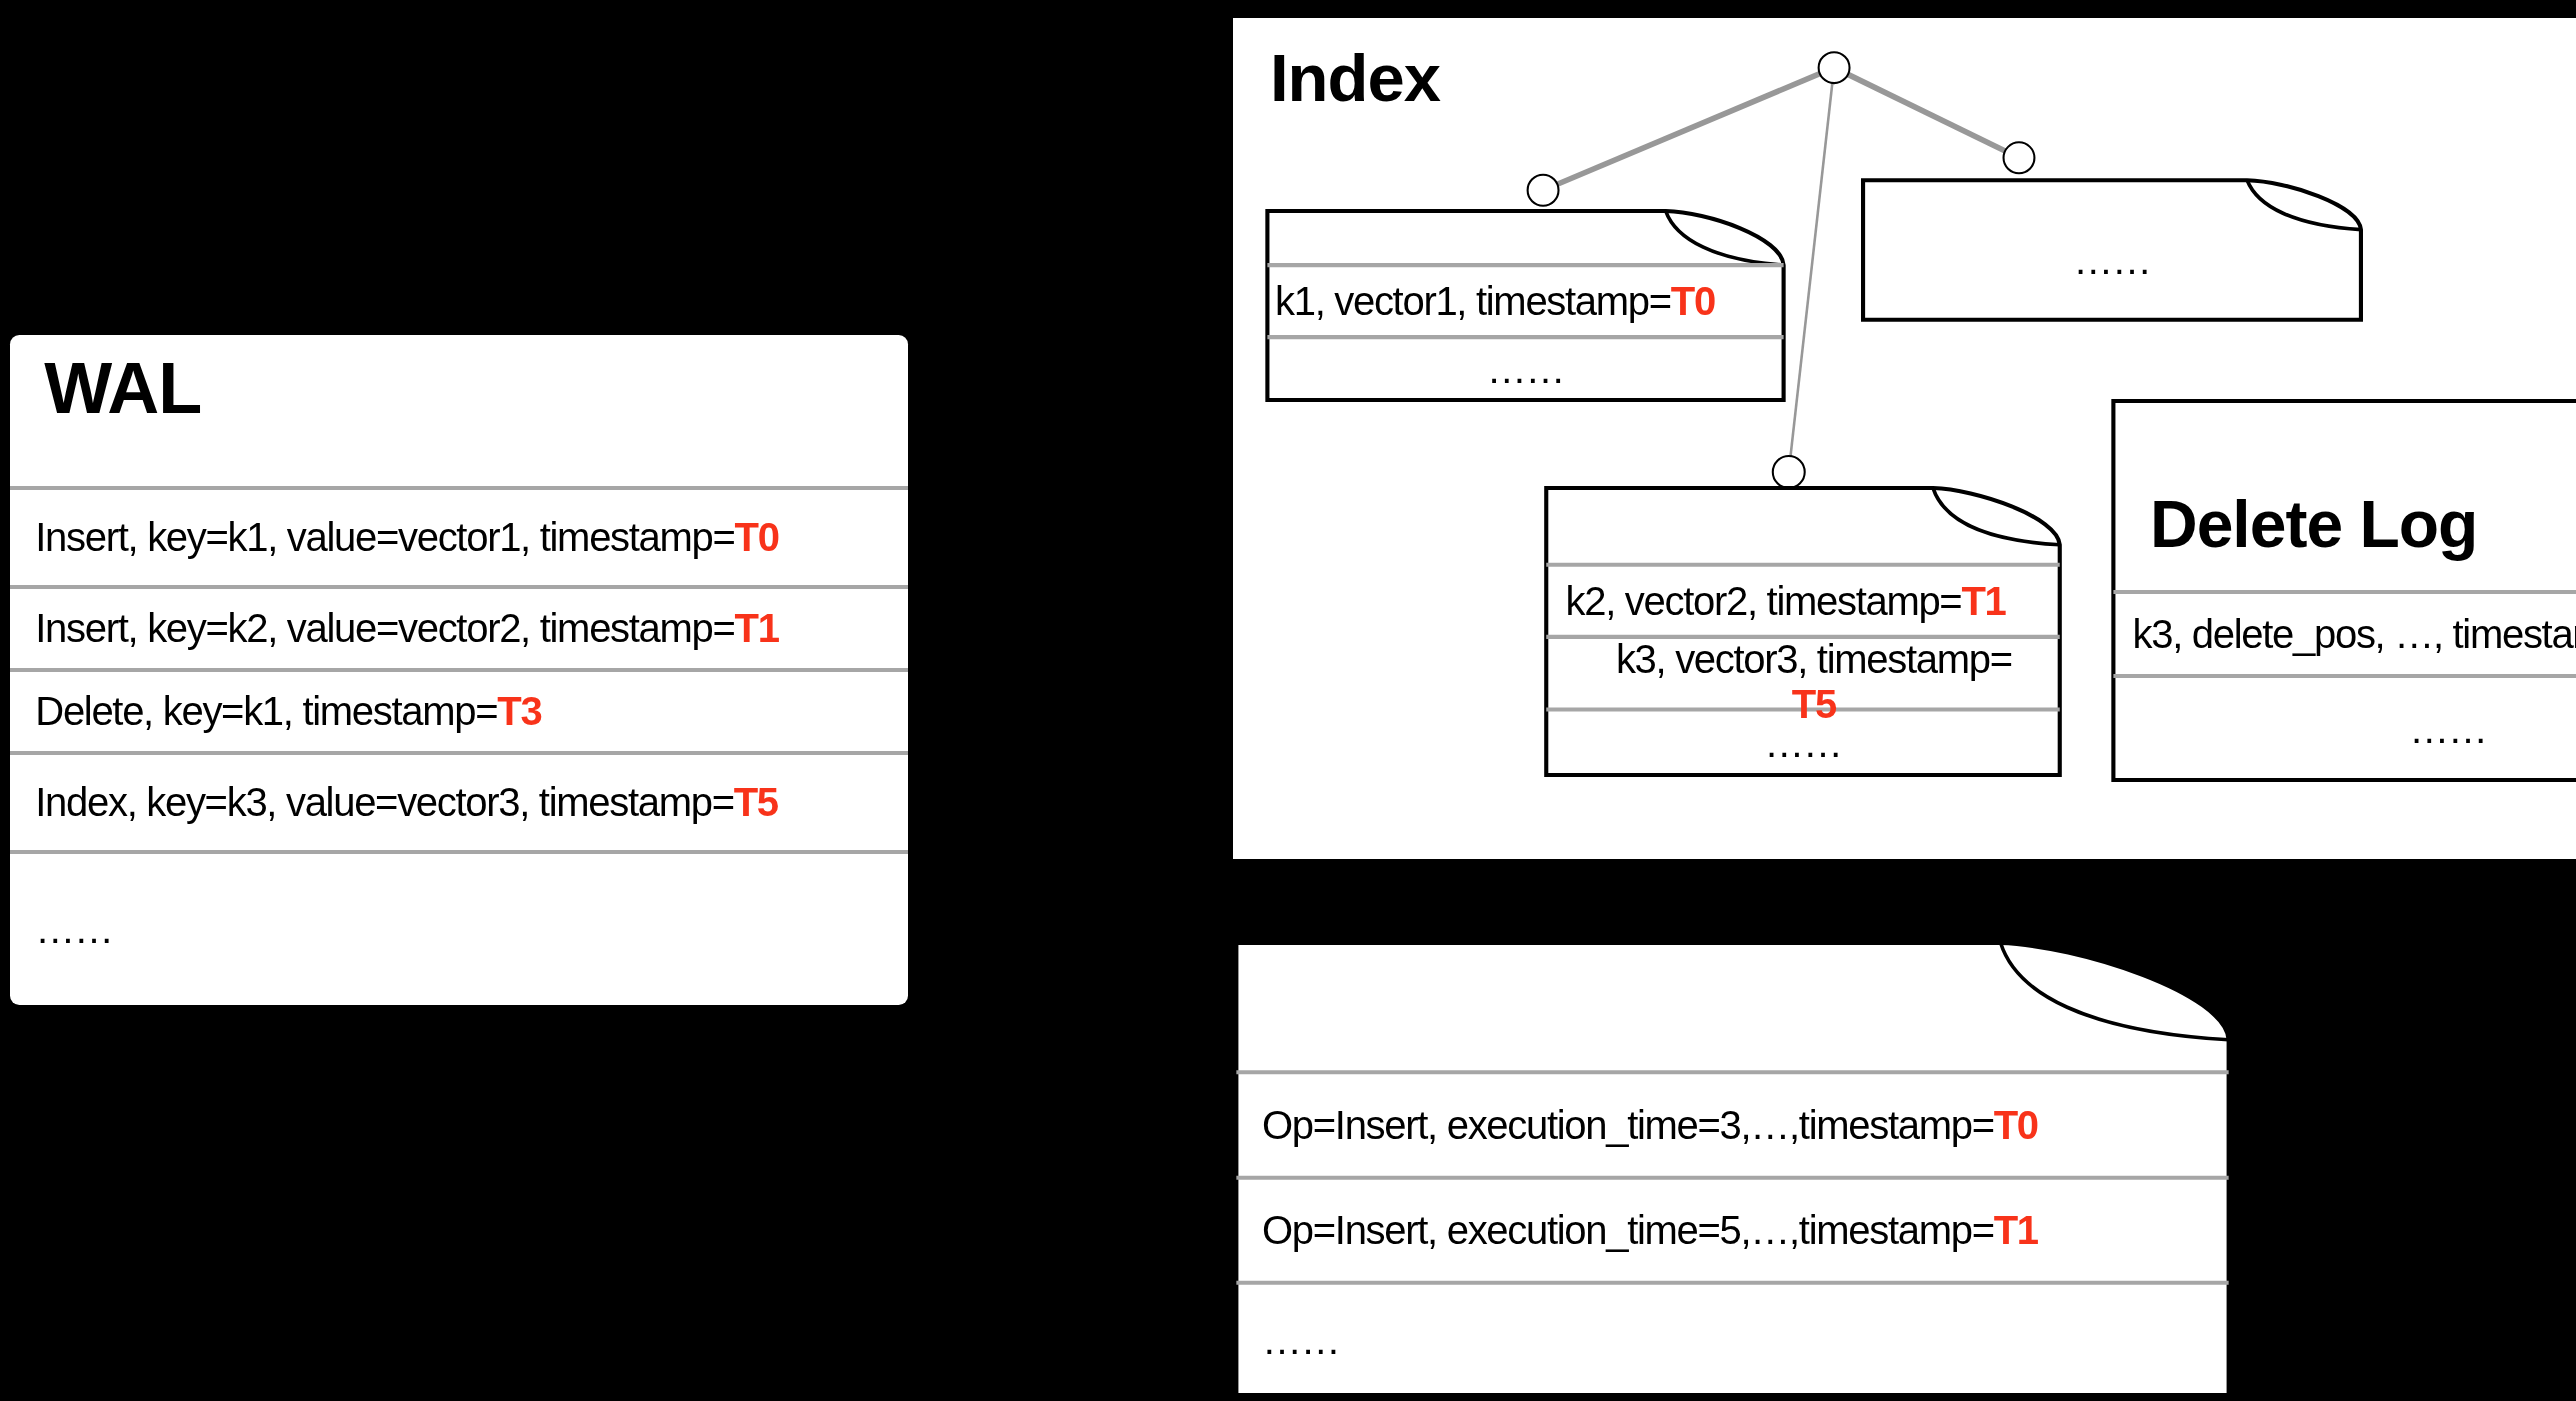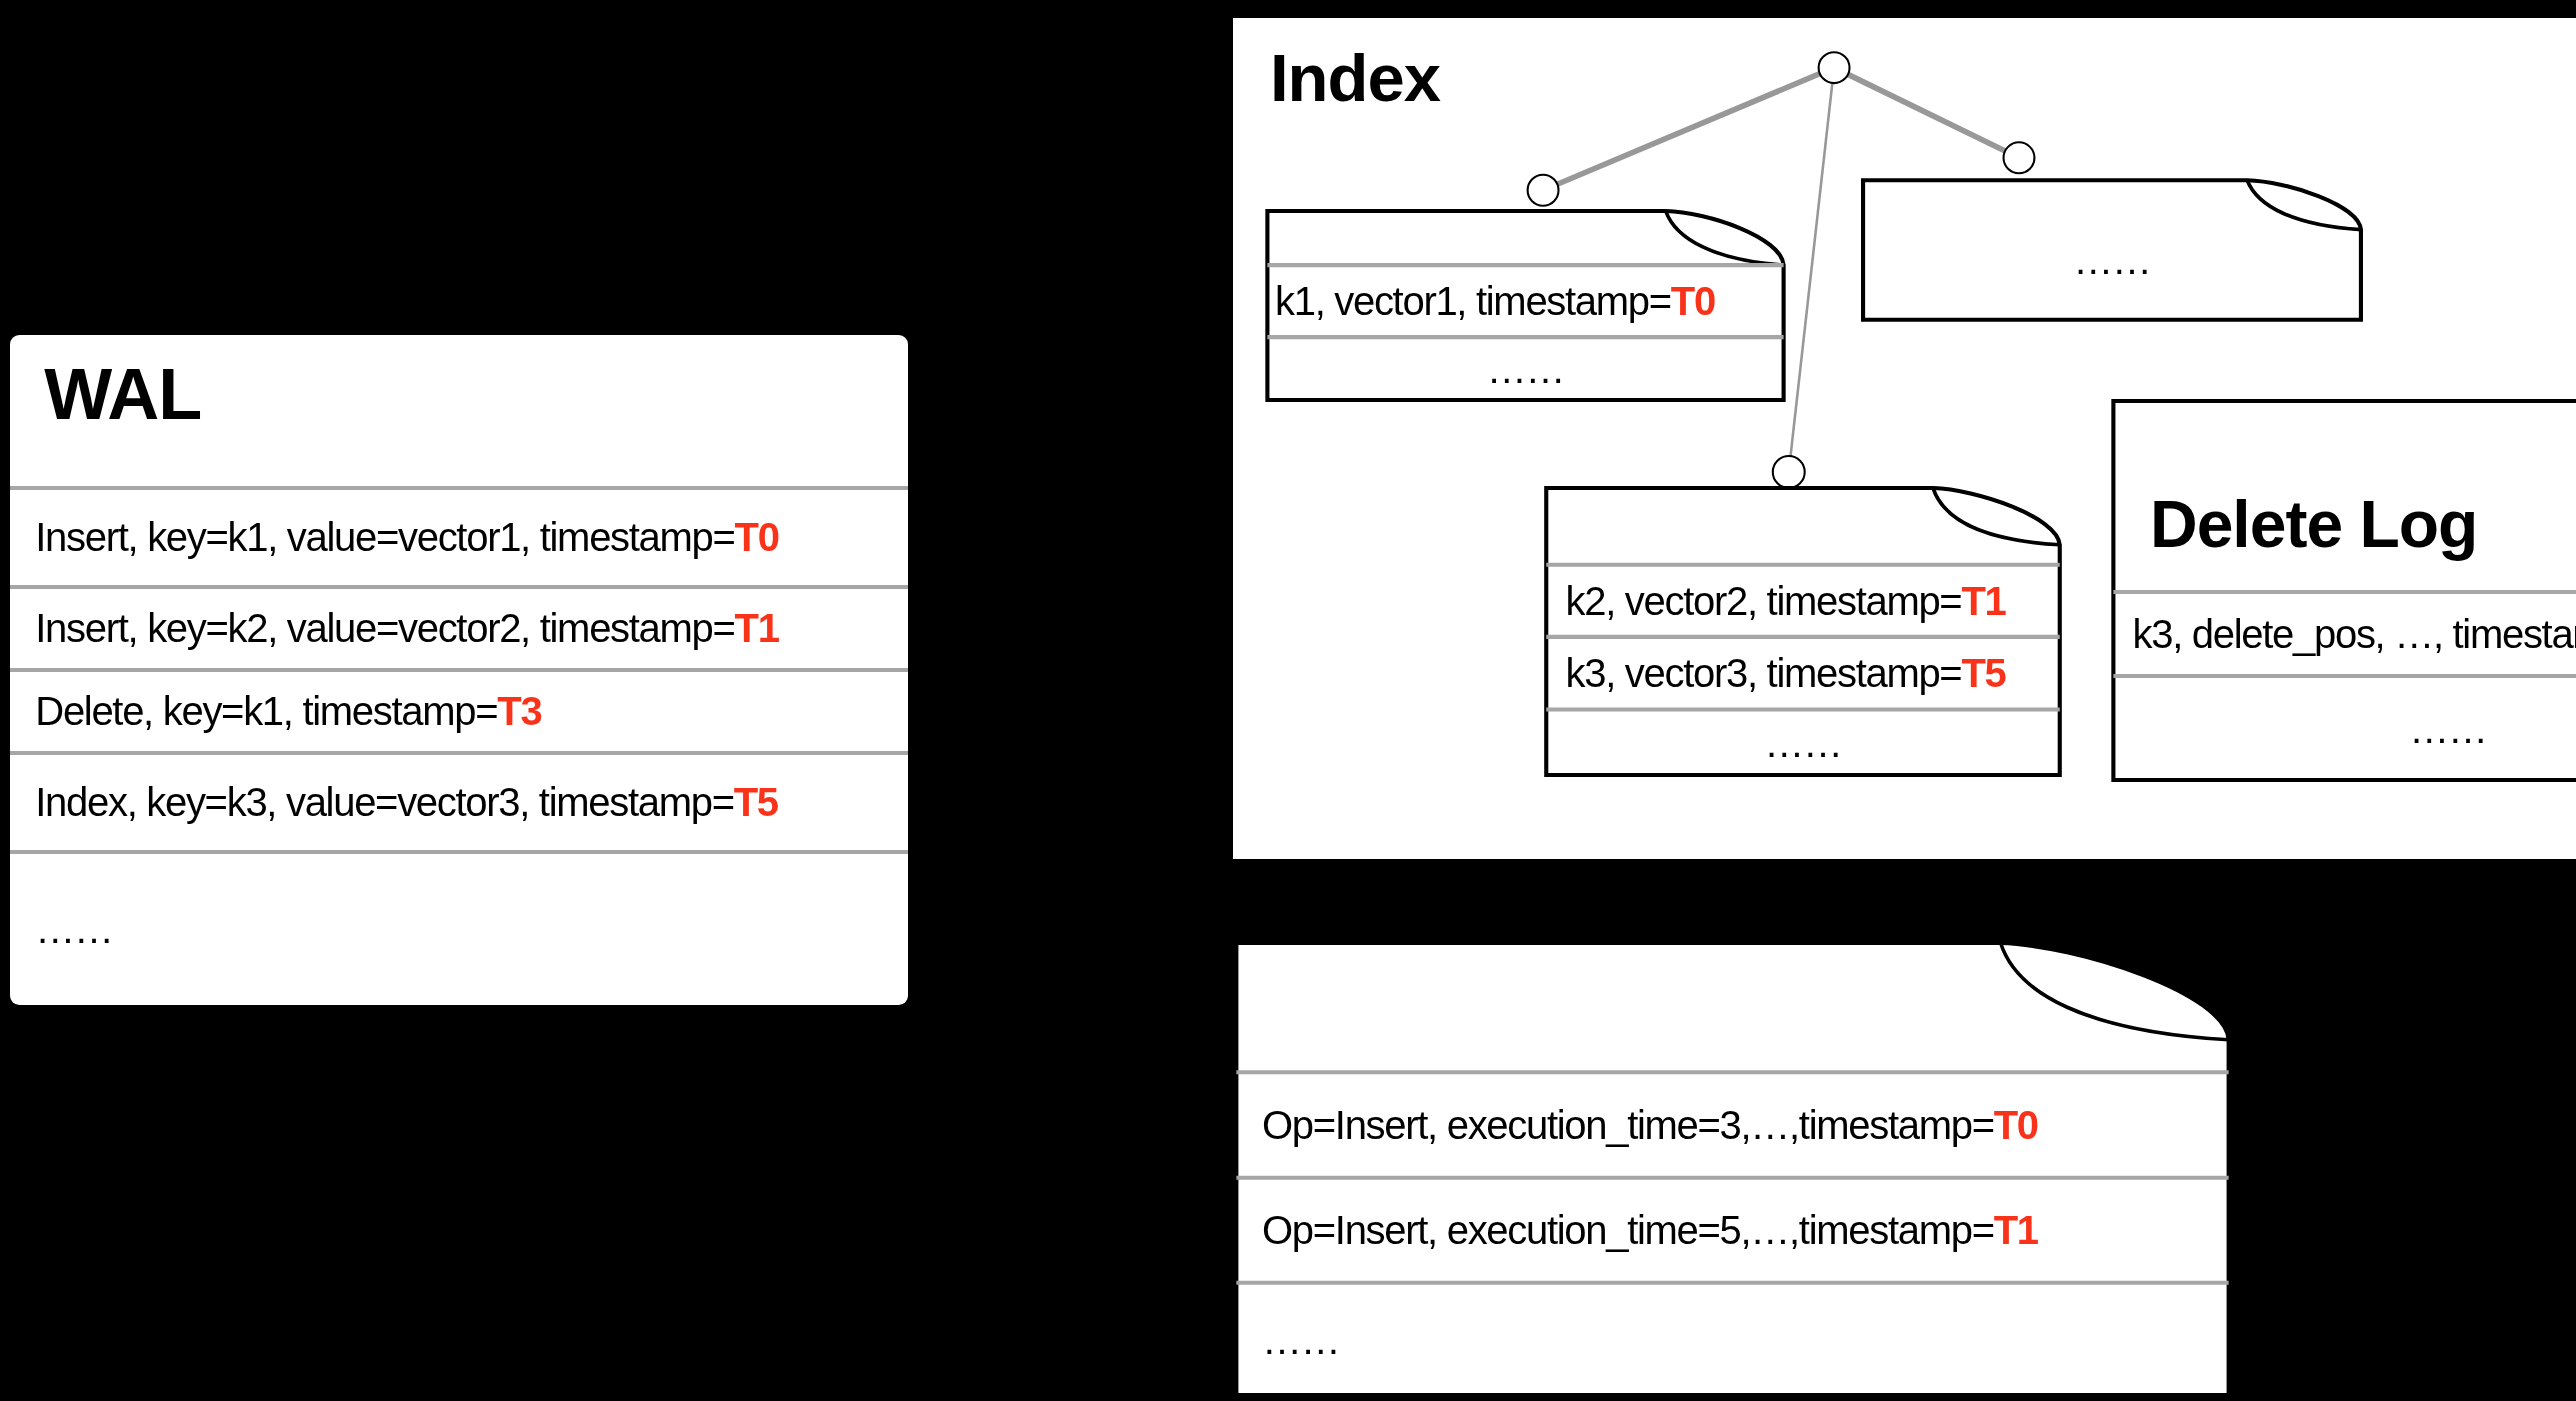--- a/index.html
+++ b/index.html
@@ -5,21 +5,21 @@
   html,body{margin:0;padding:0;background:#000;}
   #canvas{
     position:relative;width:2817px;height:1402px;background:#000;overflow:hidden;
     font-family:"Liberation Sans","DejaVu Sans",sans-serif;color:#000;
   }
   
   .wal{
     position:absolute;left:10.3px;top:335px;width:898px;height:670px;
     background:#fff;border-radius:9.3px;overflow:hidden;display:flex;flex-direction:column;
   }
-  .wal-title{height:151px;box-sizing:border-box;padding:18px 0 0 34px;
+  .wal-title{height:151px;box-sizing:border-box;padding:12px 0 0 34px;
     font-size:72px;font-weight:700;letter-spacing:-1px;line-height:1.15;}
   .wal-row{box-sizing:border-box;border-top:4.6px solid var(--separator,#a6a6a6);
     display:flex;align-items:center;padding-left:25px;
     font-size:40px;letter-spacing:-1.3px;text-align:right;}
   .wal-row.r1,.wal-row.r4{height:99px}
   .wal-row.r2,.wal-row.r3{height:83px}
   .wal-row.r5{flex:1 1 auto}
   
   .ts{font-weight:700;color:var(--accent-red,#f8331a);}
   .row-text{white-space:nowrap;}
@@ -114,21 +114,21 @@
         <path d="M4 4 H755 C838 6 997 60 1001 114 V561 H4 Z" fill="#fff" stroke="#000" stroke-width="8"></path>
         <path d="M755 4 C775 64 850 106 1001 114" fill="none" stroke="#000" stroke-width="7"></path>
         <line x1="4" y1="153" x2="1001" y2="153" stroke="#a6a6a6" stroke-width="8"></line>
         <line x1="4" y1="293" x2="1001" y2="293" stroke="#a6a6a6" stroke-width="8"></line>
         <line x1="4" y1="434" x2="1001" y2="434" stroke="#a6a6a6" stroke-width="8"></line>
       </svg>
       <div class="row pad" style="top:79px;height:72px;">
         <span class="row-text">k2, vector2, timestamp=</span>
           <span class="ts">T1</span>
       </div>
-      <div class="row pad" style="top:151px;height:73px;">
+      <div class="row pad" style="top:151px;height:73px;flex-direction:column;">
         <span class="row-text">k3, vector3, timestamp=</span>
           <span class="ts">T5</span>
       </div>
       <div class="row center" style="top:224px;height:67px;">
         <span class="row-text">……</span>
       </div>
     </div>
 
     <div class="file" style="left:878px;top:381px;width:674px;height:383px;">
       <svg viewBox="0 0 1308 744">

